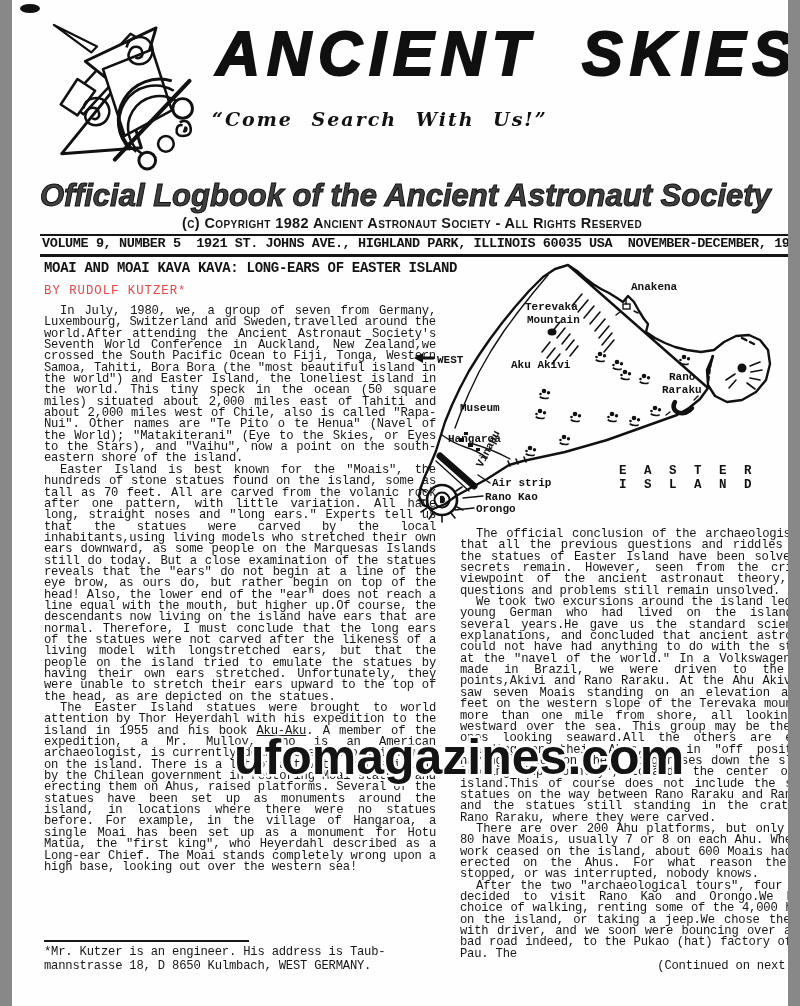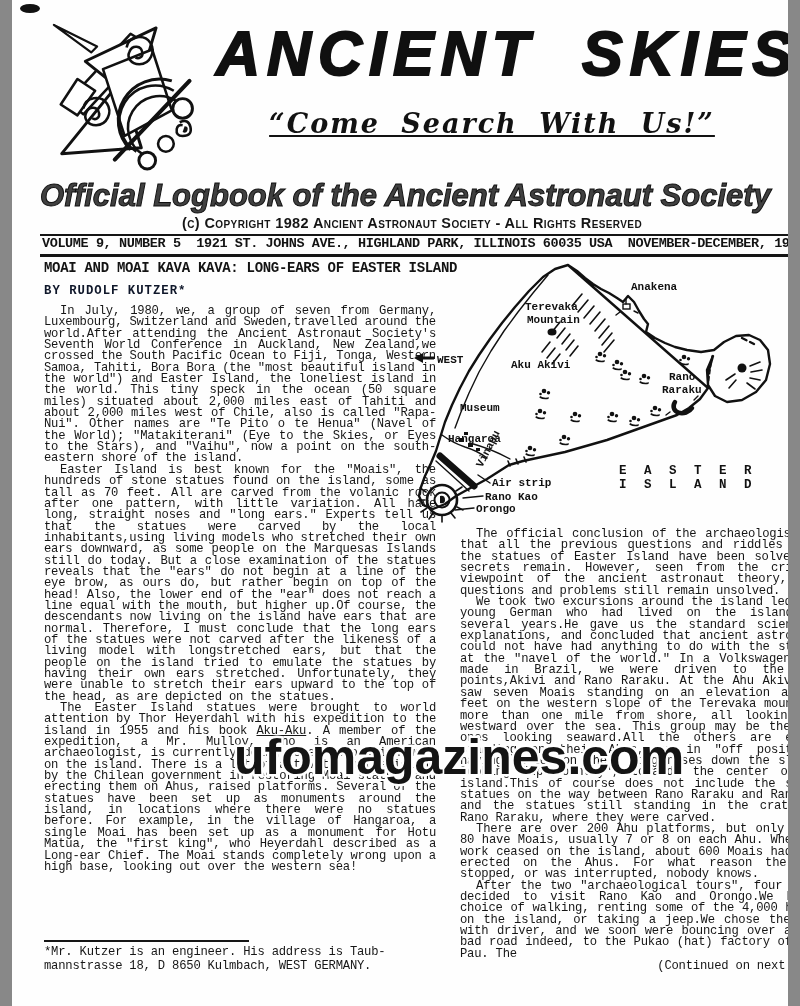--- a/index.html
+++ b/index.html
@@ -10,23 +10,23 @@
   }
   
   .logo { position:absolute; left:34px; top:20px; }
   .mast-title {
     position:absolute; left:200px; top:18px; width:592px; text-align:center;
     font-family:"Liberation Sans", sans-serif; font-style:italic; font-weight:bold;
     font-size:61px; letter-spacing:7px; word-spacing:22px; white-space:nowrap;
     -webkit-text-stroke:2px #101010; color:#101010; transform:scaleY(1.04);
   }
   .mast-tagline {
-    position:absolute; left:200px; top:108px; width:560px; text-align:center;
+    position:absolute; left:200px; top:108px; width:560px; 
     font-family:"DejaVu Serif", serif; font-style:italic; font-weight:bold;
-    font-size:27px; letter-spacing:2px; word-spacing:10px; color:#121212; white-space:nowrap;text-decoration:underline;
+    font-size:19px; letter-spacing:2px; word-spacing:10px; color:#121212; white-space:nowrap;
   }
   .mast-subtitle {
     position:absolute; left:28px; top:178px; width:752px; text-align:left;
     font-style:italic; font-weight:bold; font-size:31px; white-space:nowrap;
     -webkit-text-stroke:1px #101010; color:#404040;
   }
   .mast-copyright {
     position:absolute; left:0; top:215px; width:800px; text-align:center;
     font-variant:small-caps; font-weight:600; font-size:14.5px; letter-spacing:0.4px; color:#151515;
   }
@@ -41,21 +41,21 @@
   }
   
   .headline {
     position:absolute; left:32px; top:260px; width:400px;
     font-family:"Liberation Mono","DejaVu Sans Mono",monospace;
     font-weight:bold; font-size:14px; letter-spacing:-0.3px; white-space:nowrap; color:#131313;
   }
   .byline {
     position:absolute; left:32px; top:284px;
     font-family:"Liberation Mono","DejaVu Sans Mono",monospace;
-    font-weight:bold; font-size:12.3px; letter-spacing:1px; color:#0f172a;text-align:center;
+    font-weight:normal; font-size:12.3px; letter-spacing:1px; color:#ef4444;text-align:center;
   }
   .col {
     position:absolute; text-align:justify; color:#161616;
     font-family:"Liberation Mono","DejaVu Sans Mono",monospace;
     font-size:12.2px; line-height:11.35px; letter-spacing:-0.2px;
   }
   .col p { margin:0; text-indent:2.2ch; }
   .col-left  { left:32px;  top:306px; width:392px; }
   .col-right { left:448px; top:529px; width:368px; }
   .u { text-decoration:underline; }

